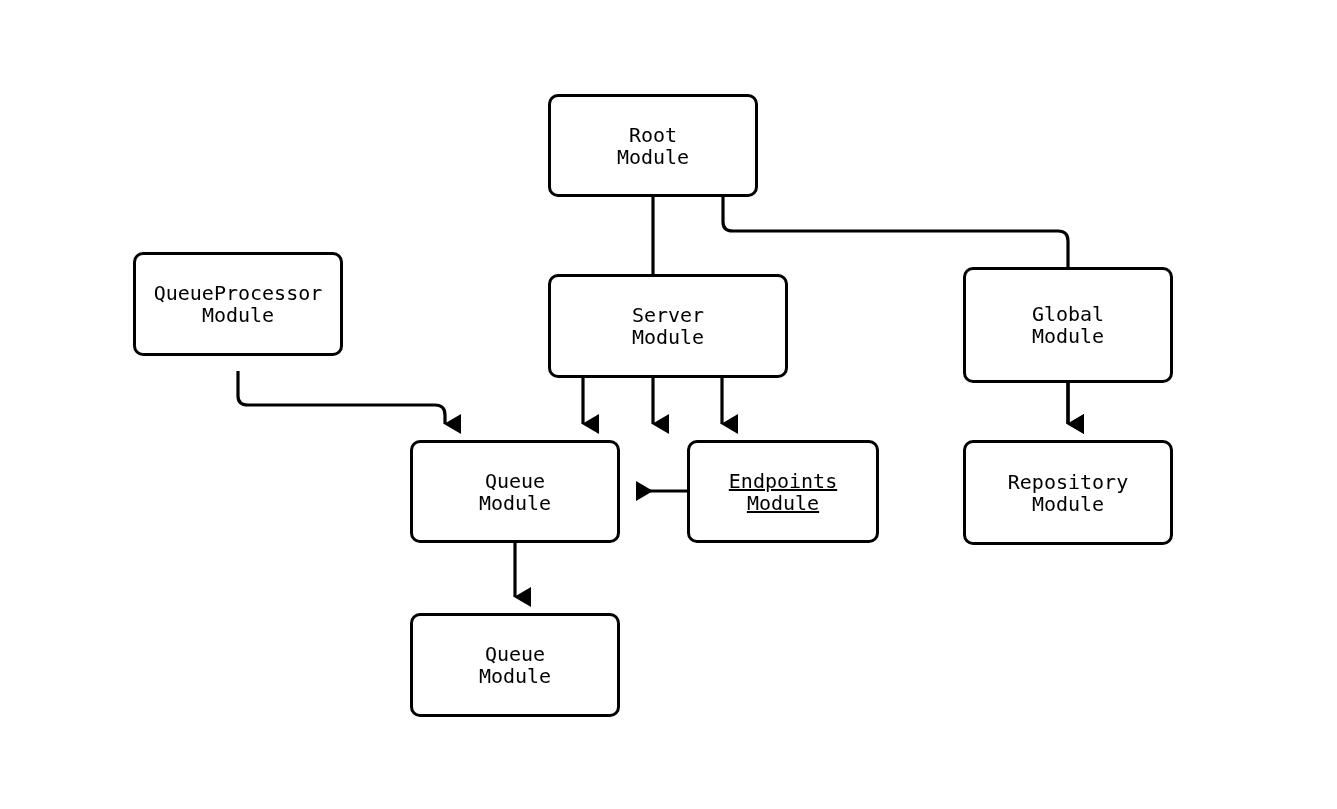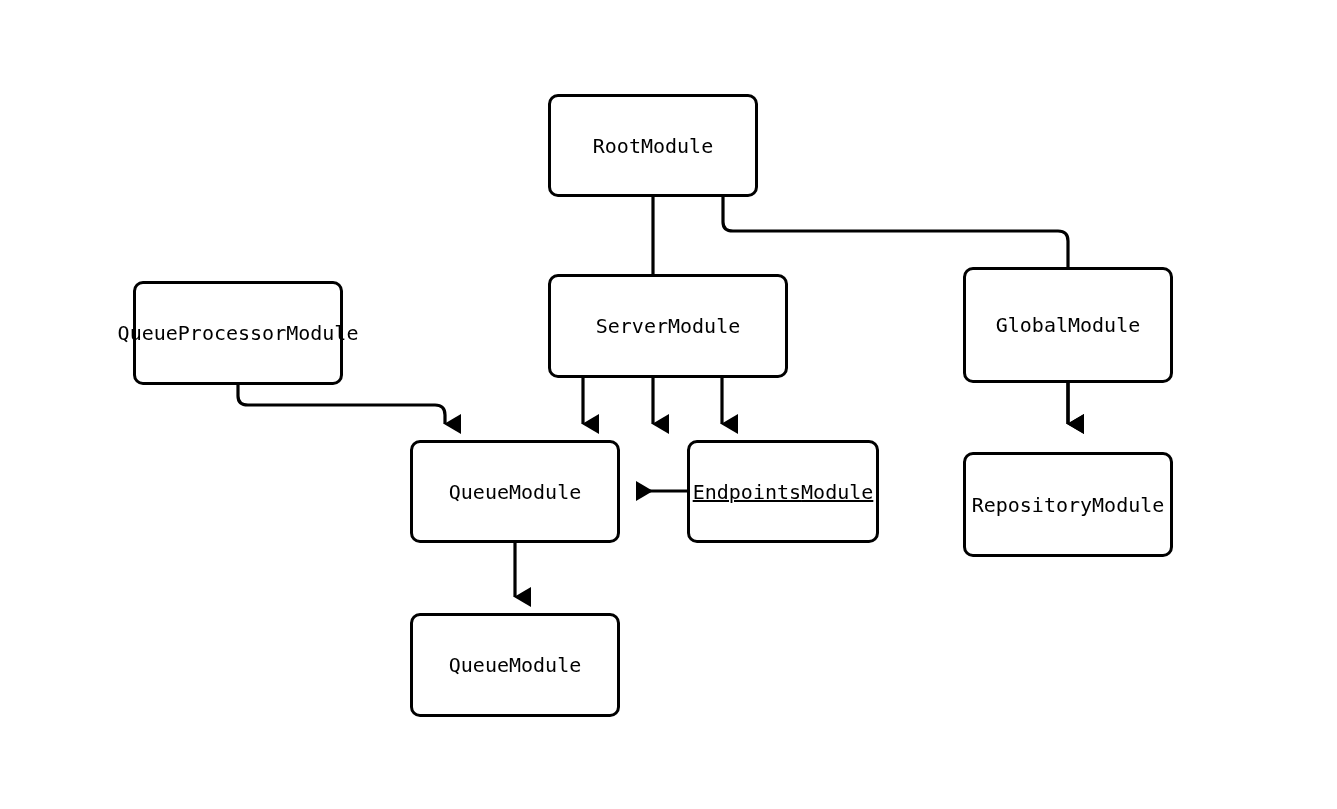--- a/index.html
+++ b/index.html
@@ -25,21 +25,21 @@
     height: 809px;
     pointer-events: none;
   }
   .node {
     position: absolute;
     box-sizing: border-box;
     background: #ffffff;
     border: 3px solid #000000;
     border-radius: 10px;
     display: flex;
-    flex-direction: row;
+    flex-direction: column;
     align-items: center;
     justify-content: center;
     color: #000000;
     font-family: "DejaVu Sans Mono", "Liberation Mono", monospace;
     font-size: 20px;
     line-height: 22px;
     letter-spacing: 0px;
     white-space: pre;
     z-index: 2;
   }
@@ -72,21 +72,21 @@
         <path d="M 1068 371 L 1068 424" stroke="#000000" fill="none" stroke-width="3.2" marker-end="url(#arrow-down)"></path>
         <path d="M 515 543 L 515 597" stroke="#000000" fill="none" stroke-width="3.2" marker-end="url(#arrow-down)"></path>
       </g>
   </svg>
 
   <div class="node" id="node-root" style="left:548px; top:94px; width:210px; height:103px;">
     <span class="line">Root</span>
     <span class="line">Module</span>
   </div>
 
-  <div class="node" id="node-queueprocessor" style="left:133px; top:281px; width:210px; height:104px;">
+  <div class="node" id="node-queueprocessor" style="left:133px; top:252px; width:210px; height:104px;">
     <span class="line">QueueProcessor</span>
     <span class="line">Module</span>
   </div>
 
   <div class="node" id="node-server" style="left:548px; top:274px; width:240px; height:104px;">
     <span class="line">Server</span>
     <span class="line">Module</span>
   </div>
 
   <div class="node" id="node-global" style="left:963px; top:267px; width:210px; height:116px;">
@@ -97,21 +97,21 @@
   <div class="node" id="node-core" style="left:410px; top:440px; width:210px; height:103px;">
     <span class="line">Queue</span>
     <span class="line">Module</span>
   </div>
 
   <div class="node" id="node-endpoints" style="left:687px; top:440px; width:192px; height:103px;text-decoration:underline;">
     <span class="line">Endpoints</span>
     <span class="line">Module</span>
   </div>
 
-  <div class="node" id="node-repository" style="left:963px; top:440px; width:210px; height:105px;margin-top:12px;">
+  <div class="node" id="node-repository" style="left:963px; top:440px; width:210px; height:105px;">
     <span class="line">Repository</span>
     <span class="line">Module</span>
   </div>
 
   <div class="node" id="node-queue" style="left:410px; top:613px; width:210px; height:104px;">
     <span class="line">Queue</span>
     <span class="line">Module</span>
   </div>
 
 </div>

